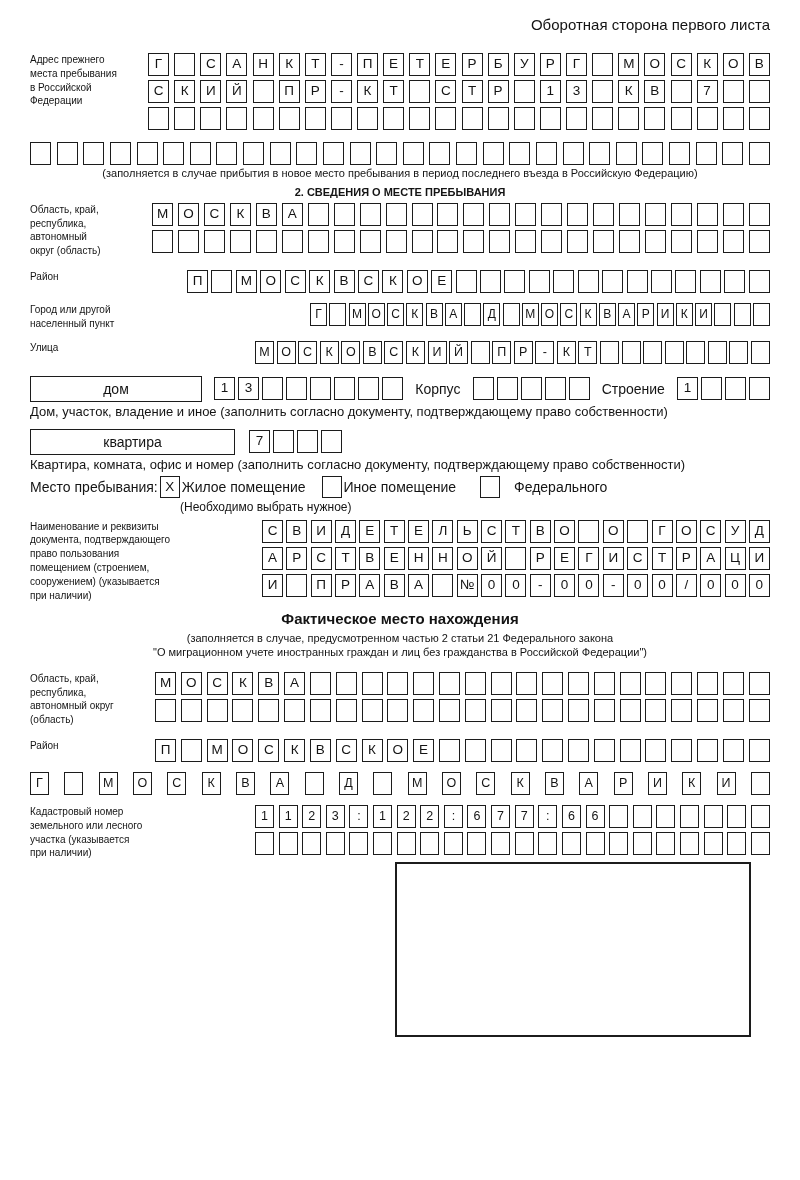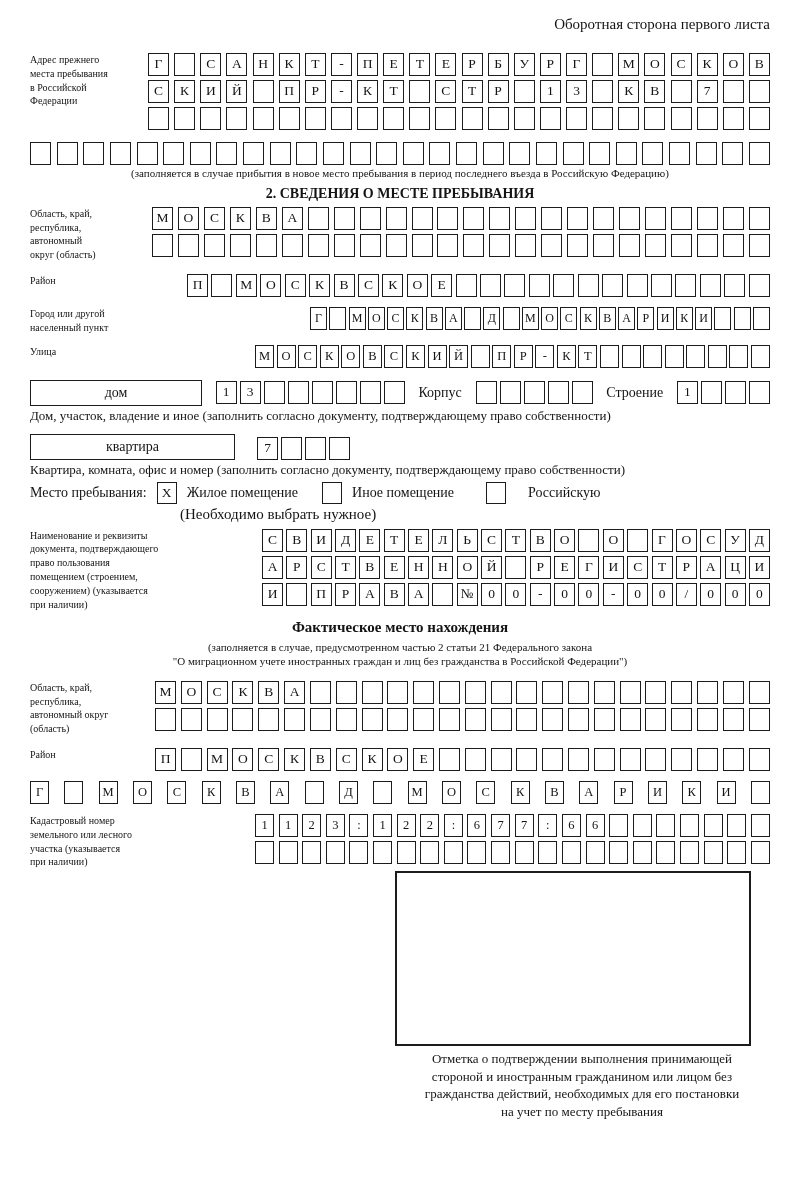--- a/index.html
+++ b/index.html
@@ -4,52 +4,52 @@
 <style>
   html,body{margin:0;padding:0;background:#fff;}
   .page{
     position:relative;
     width:800px;height:1180px;
     margin:0 auto;
     box-sizing:border-box;
     padding:16px 30px 0 30px;
     background:#fff;
     color:#141414;
-    font-family:Liberation Serif, serif;
+    font-family:Liberation Sans, sans-serif;
     font-size:14px;
     overflow:hidden;
   }
   .header-note{text-align:right;font-size:15px;margin-bottom:20px;}
   .field{display:flex;align-items:flex-start;}
   .label{white-space:pre-line;line-height:1.38;font-size:10px;flex:0 0 auto;}
   .rows{display:flex;flex-direction:column;gap:4px;flex:1 1 auto;}
   .cellrow{display:flex;justify-content:space-between;}
   .cell{
     box-sizing:border-box;
     flex:0 0 21px;width:21px;height:23px;
     border:1.6px solid #1c1c1c;
     font-size:13.5px;line-height:20px;text-align:center;
     background:#fff;
   }
   .cells-md .cell{flex-basis:19px;width:19px;font-size:12.5px;}
   .cells-sm .cell{flex-basis:17px;width:17px;font-size:12px;}
   .inline-cells{display:flex;gap:3px;}
   .note{font-size:11px;text-align:center;line-height:1.25;margin-top:2px;white-space:pre-line;}
-  .h-bold{font-weight:bold;text-align:center;font-size:14px;margin:5px 0 5px 0;}
+  .h-bold{font-weight:bold;text-align:center;font-size:11px;margin:5px 0 5px 0;}
   .longbox{
     box-sizing:border-box;border:1.6px solid #1c1c1c;height:26px;
     display:flex;align-items:center;justify-content:center;font-size:14px;
   }
   .caption{font-size:13px;margin:2px 0 4px 0;}
   .checkbox{
     box-sizing:border-box;display:inline-block;width:20px;height:22px;
     border:1.6px solid #1c1c1c;text-align:center;line-height:19px;font-size:13.5px;
   }
-  .stayrow{display:flex;align-items:center;gap:10px;margin-top:4px;}
-  .hint{font-size:15px;margin:2px 0 2px 150px;}
+  .stayrow{display:flex;align-items:center;gap:2px;margin-top:4px;}
+  .hint{font-size:12px;margin:2px 0 2px 150px;}
   .stamp-box{
     box-sizing:border-box;width:356px;height:175px;
     border:2px solid #1c1c1c;margin-left:365px;margin-top:2px;
   }
   .stamp-caption{
     width:400px;margin-left:352px;margin-top:4px;
     font-size:13px;text-align:center;line-height:1.35;white-space:pre-line;
   }
   .mt2{margin-top:10px;}.mt4{margin-top:12px;}.mt6{margin-top:6px;}
 </style>
@@ -361,39 +361,39 @@
     <span>Строение</span>
     <div class="inline-cells">
         <span class="cell">1</span>
         <span class="cell"></span>
         <span class="cell"></span>
         <span class="cell"></span>
       </div>
   </div>
   <div class="caption">Дом, участок, владение и иное (заполнить согласно документу, подтверждающему право собственности)</div>
 
-  <div style="display:flex;align-items:flex-end;gap:22px;" class="mt2">
+  <div style="display:flex;align-items:center;gap:14px;" class="mt2">
     <div class="longbox" style="width:205px;">квартира</div>
     <div class="inline-cells">
         <span class="cell">7</span>
         <span class="cell"></span>
         <span class="cell"></span>
         <span class="cell"></span>
       </div>
   </div>
   <div class="caption">Квартира, комната, офис и номер (заполнить согласно документу, подтверждающему право собственности)</div>
 
   <div class="stayrow">
     <span>Место пребывания:</span>
     <span class="checkbox">X</span>
     <span>Жилое помещение</span>
     <span class="checkbox" style="margin-left:14px;"></span>
     <span>Иное помещение</span>
     <span class="checkbox" style="margin-left:22px;"></span>
-    <span style="margin-left:12px;">Российскую</span>
+    <span style="margin-left:12px;">Федерального</span>
   </div>
   <div class="hint">(Необходимо выбрать нужное)</div>
 
   <div class="field mt6">
     <div class="label" style="width:232px;">Наименование и реквизиты
 документа, подтверждающего
 право пользования
 помещением (строением,
 сооружением) (указывается
 при наличии)</div>
@@ -647,18 +647,14 @@
           <span class="cell"></span>
           <span class="cell"></span>
           <span class="cell"></span>
           <span class="cell"></span>
           <span class="cell"></span>
         </div>
     </div>
   </div>
 
   <div class="stamp-box"></div>
-  <div class="stamp-caption">Отметка о подтверждении выполнения принимающей
-стороной и иностранным гражданином или лицом без
-гражданства действий, необходимых для его постановки
-на учет по месту пребывания</div>
 
 </div>
 
 </body></html>

